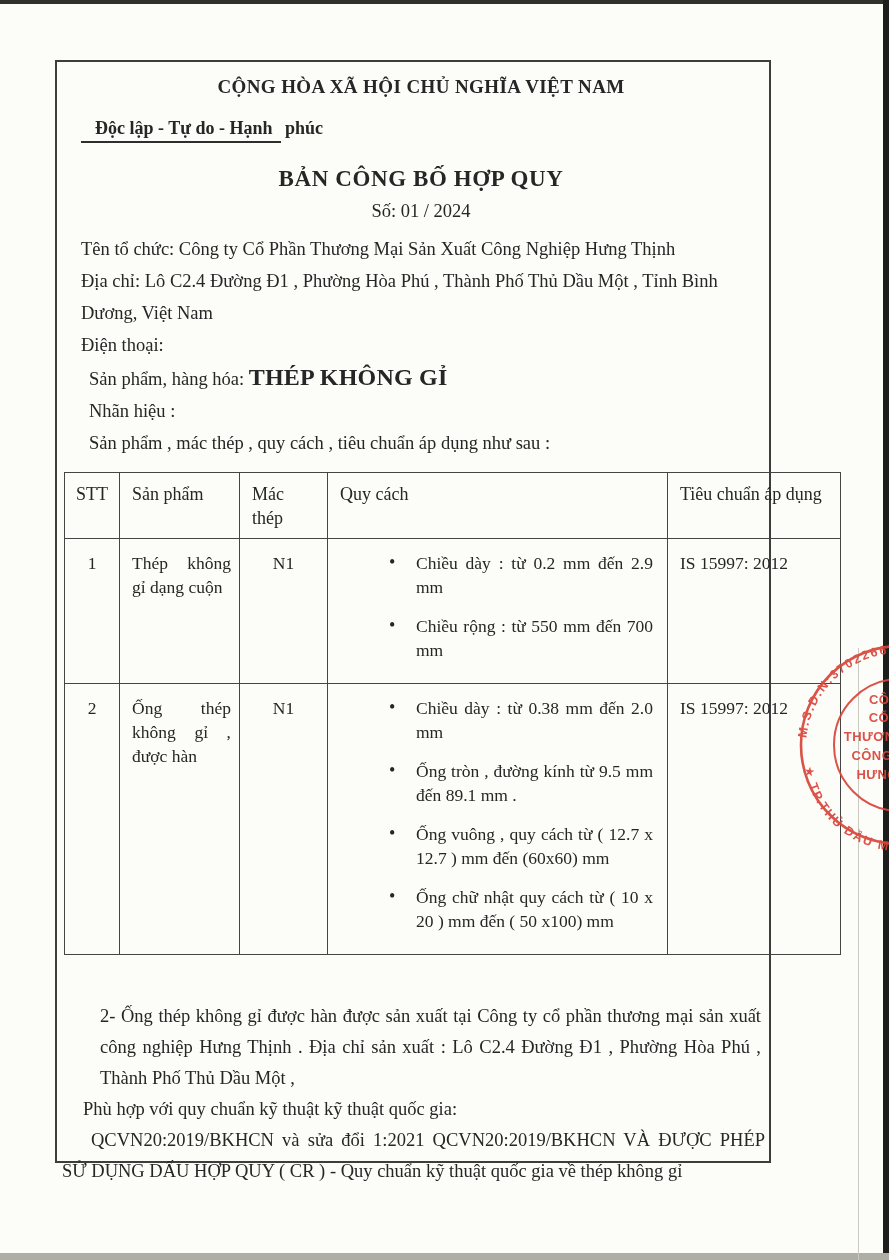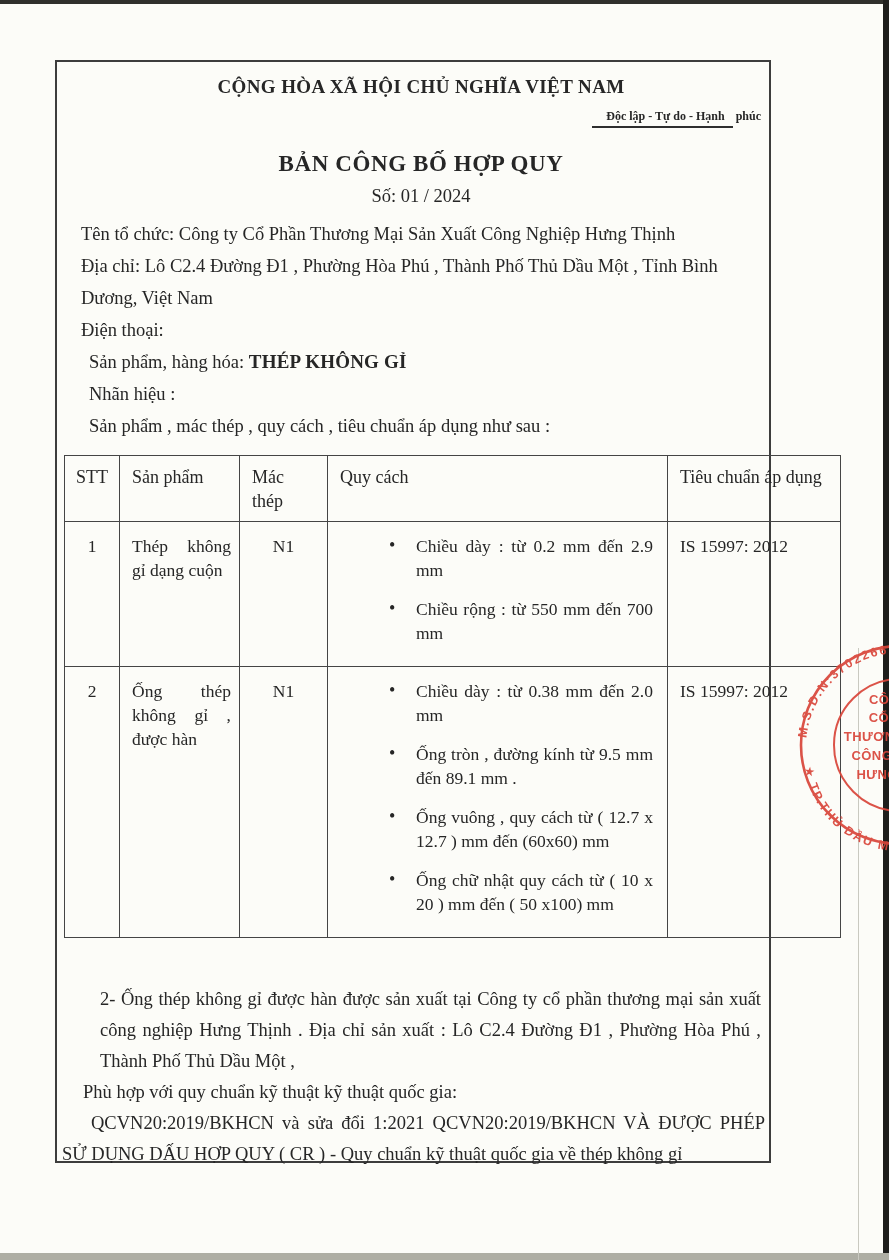--- a/index.html
+++ b/index.html
@@ -19,31 +19,31 @@
   .paper-edge-line { position:absolute; left:858px; top:648px; width:1px; height:612px; background:#c9c9c0; }
 
   .border-box {
     position:absolute; left:55px; top:60px;
     width:716px; height:1103px;
     border:2px solid #3d3d3d;
     padding: 12px 8px 0 24px;
   }
 
   .nat-title { text-align:center; font-weight:bold; font-size:19px; letter-spacing:.4px; margin-top:2px; }
-  .motto     { text-align:right; font-weight:bold; font-size:12px; margin-top:11px; }
+  .motto     { text-align:left; font-weight:bold; font-size:18px; margin-top:20px; }
   .motto .u  { border-bottom:2px solid #2e2e2e; padding:0 8px 3px 14px; }
   .doc-title { text-align:center; font-weight:bold; font-size:23px; letter-spacing:.6px; margin-top:27px; }
   .doc-num   { text-align:center; font-size:18.5px; margin-top:9px; }
 
   .para { font-size:18.5px; line-height:32px; }
   .p-org   { margin-top:11px; }
   .p-addr  { }
   .p-phone { }
   .p-prod, .p-brand, .p-intro { margin-left:8px; }
-  .p-prod b { font-size:19px; letter-spacing:.2px; }
+  .p-prod b { font-size:24px; letter-spacing:.2px; }
 
   table.spec {
     border-collapse: collapse;
     table-layout: fixed;
     width: 776px;
     margin-left: -17px;
     margin-top: 13px;
     font-size: 17.5px;
   }
   table.spec th, table.spec td {

